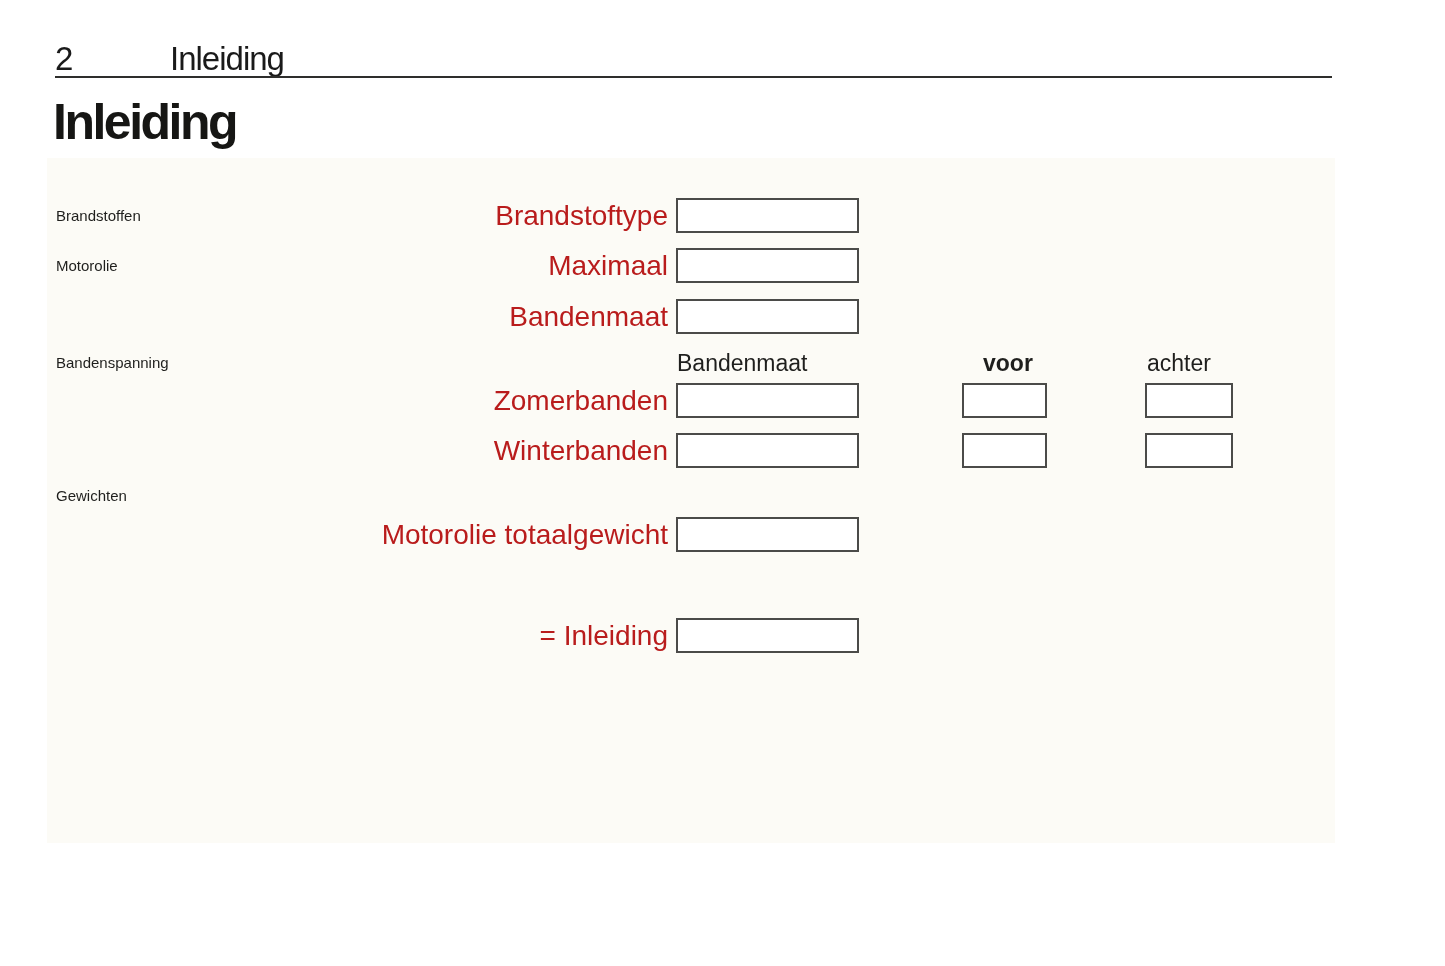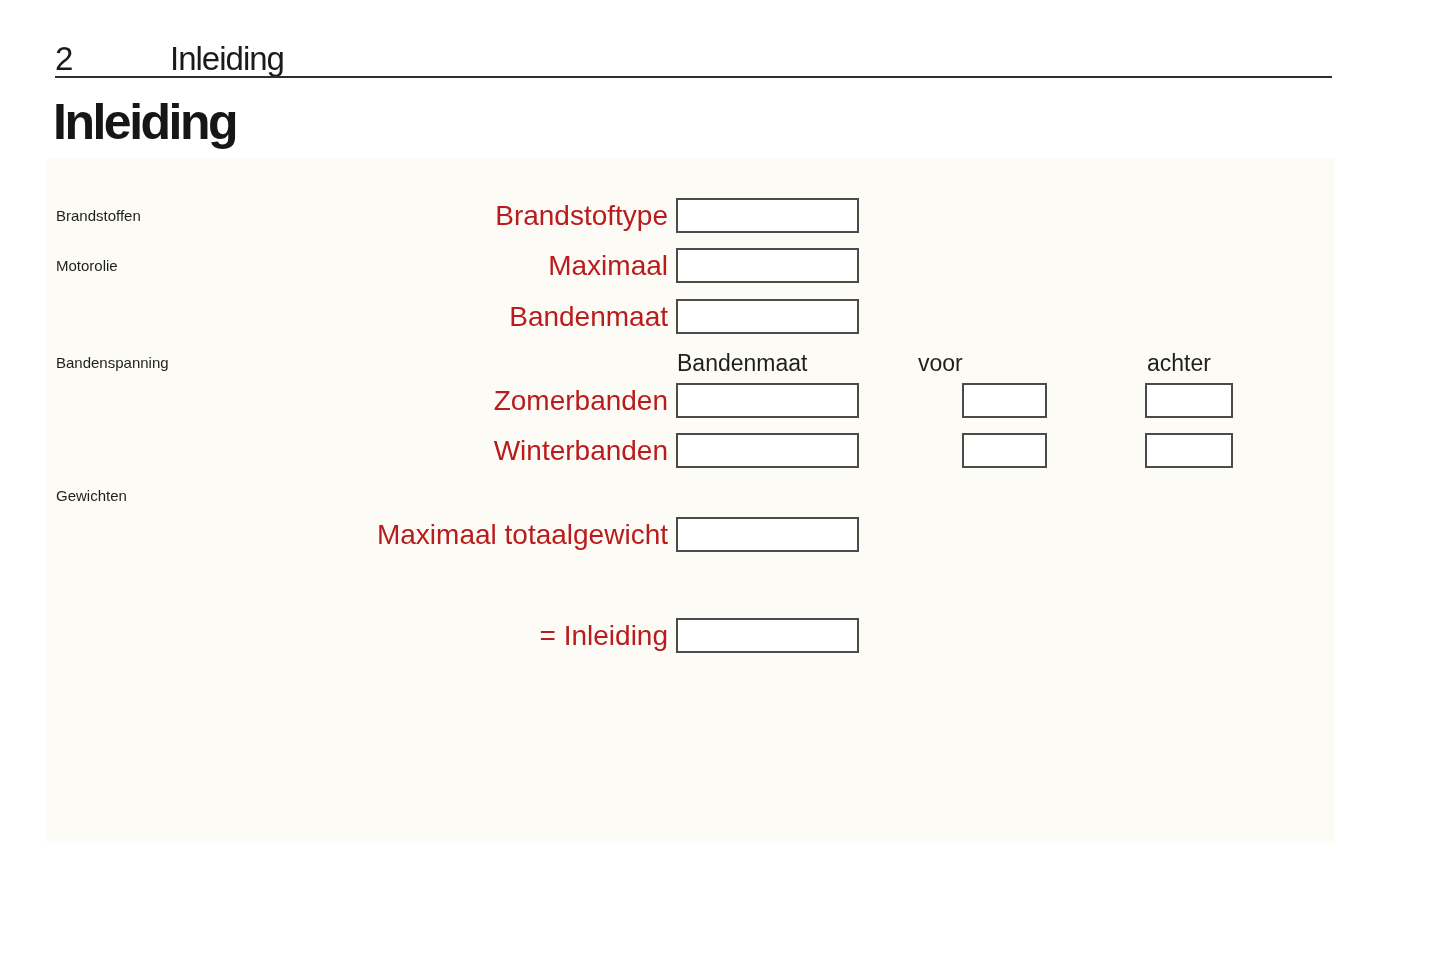--- a/index.html
+++ b/index.html
@@ -45,21 +45,21 @@
   .field-label {
     position: absolute; left: 0; top: 0; width: 621px;
     text-align: right; font-size: 28px; line-height: 35px;
     white-space: nowrap; color: #b91c1c;
   }
   .col-header {
     position: absolute; top: 0; font-size: 23px; line-height: 26px;
     white-space: nowrap; color: #1f1f1d;
   }
   .col-header.size  { left: 630px; }
-  .col-header.front { left: 871px; }
+  .col-header.front { left: 936px; font-weight: bold; }
   .col-header.rear  { left: 1100px; }
   .fill-box {
     position: absolute; top: 0; height: 35px;
     background: #ffffff; border: 2px solid #4b4b49; border-radius: 0;
     font-family: "Liberation Sans", "DejaVu Sans", sans-serif;
     font-size: 20px; padding: 0 6px; color: #1f1f1d; outline: none;
   }
   .fill-box.main  { left: 629px;  width: 183px; }
   .fill-box.front { left: 915px;  width: 85px; }
   .fill-box.rear  { left: 1098px; width: 88px; }
@@ -115,21 +115,21 @@
       <input class="fill-box main" type="text" value="" style="">
       <input class="fill-box front" type="text" value="" style="">
       <input class="fill-box rear" type="text" value="" style="">
     </div>
 
     <div class="row" style="top:325px; height:26px">
       <div class="section-label free">Gewichten</div>
     </div>
 
     <div class="row" style="top:359px">
-      <div class="field-label">Maximaal totaalgewicht</div>
+      <div class="field-label">Motorolie totaalgewicht</div>
       <input class="fill-box main" type="text" value="" style="">
     </div>
 
 
     <div class="row" style="top:460px">
       <div class="field-label">= Inleiding</div>
       <input class="fill-box main" type="text" value="" style="">
     </div>
 
   </div>

